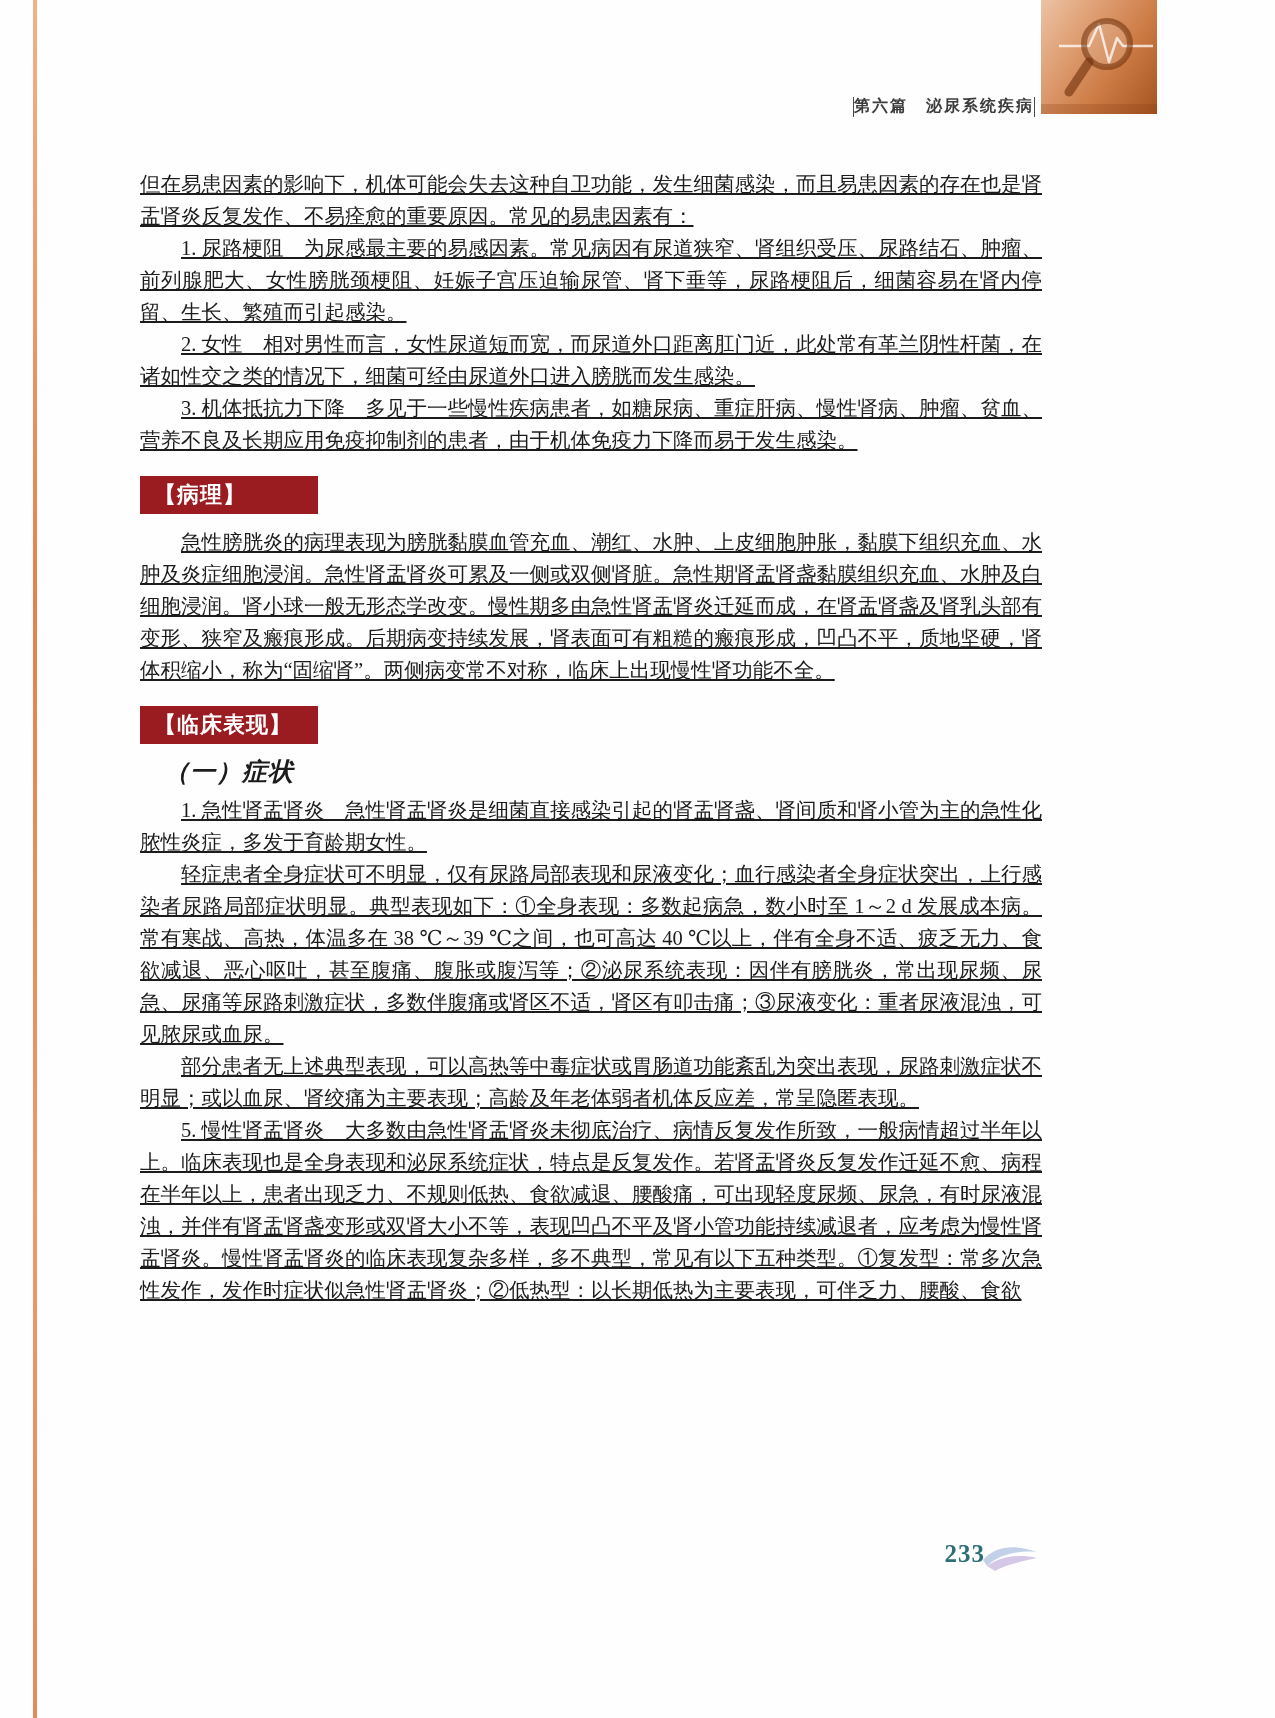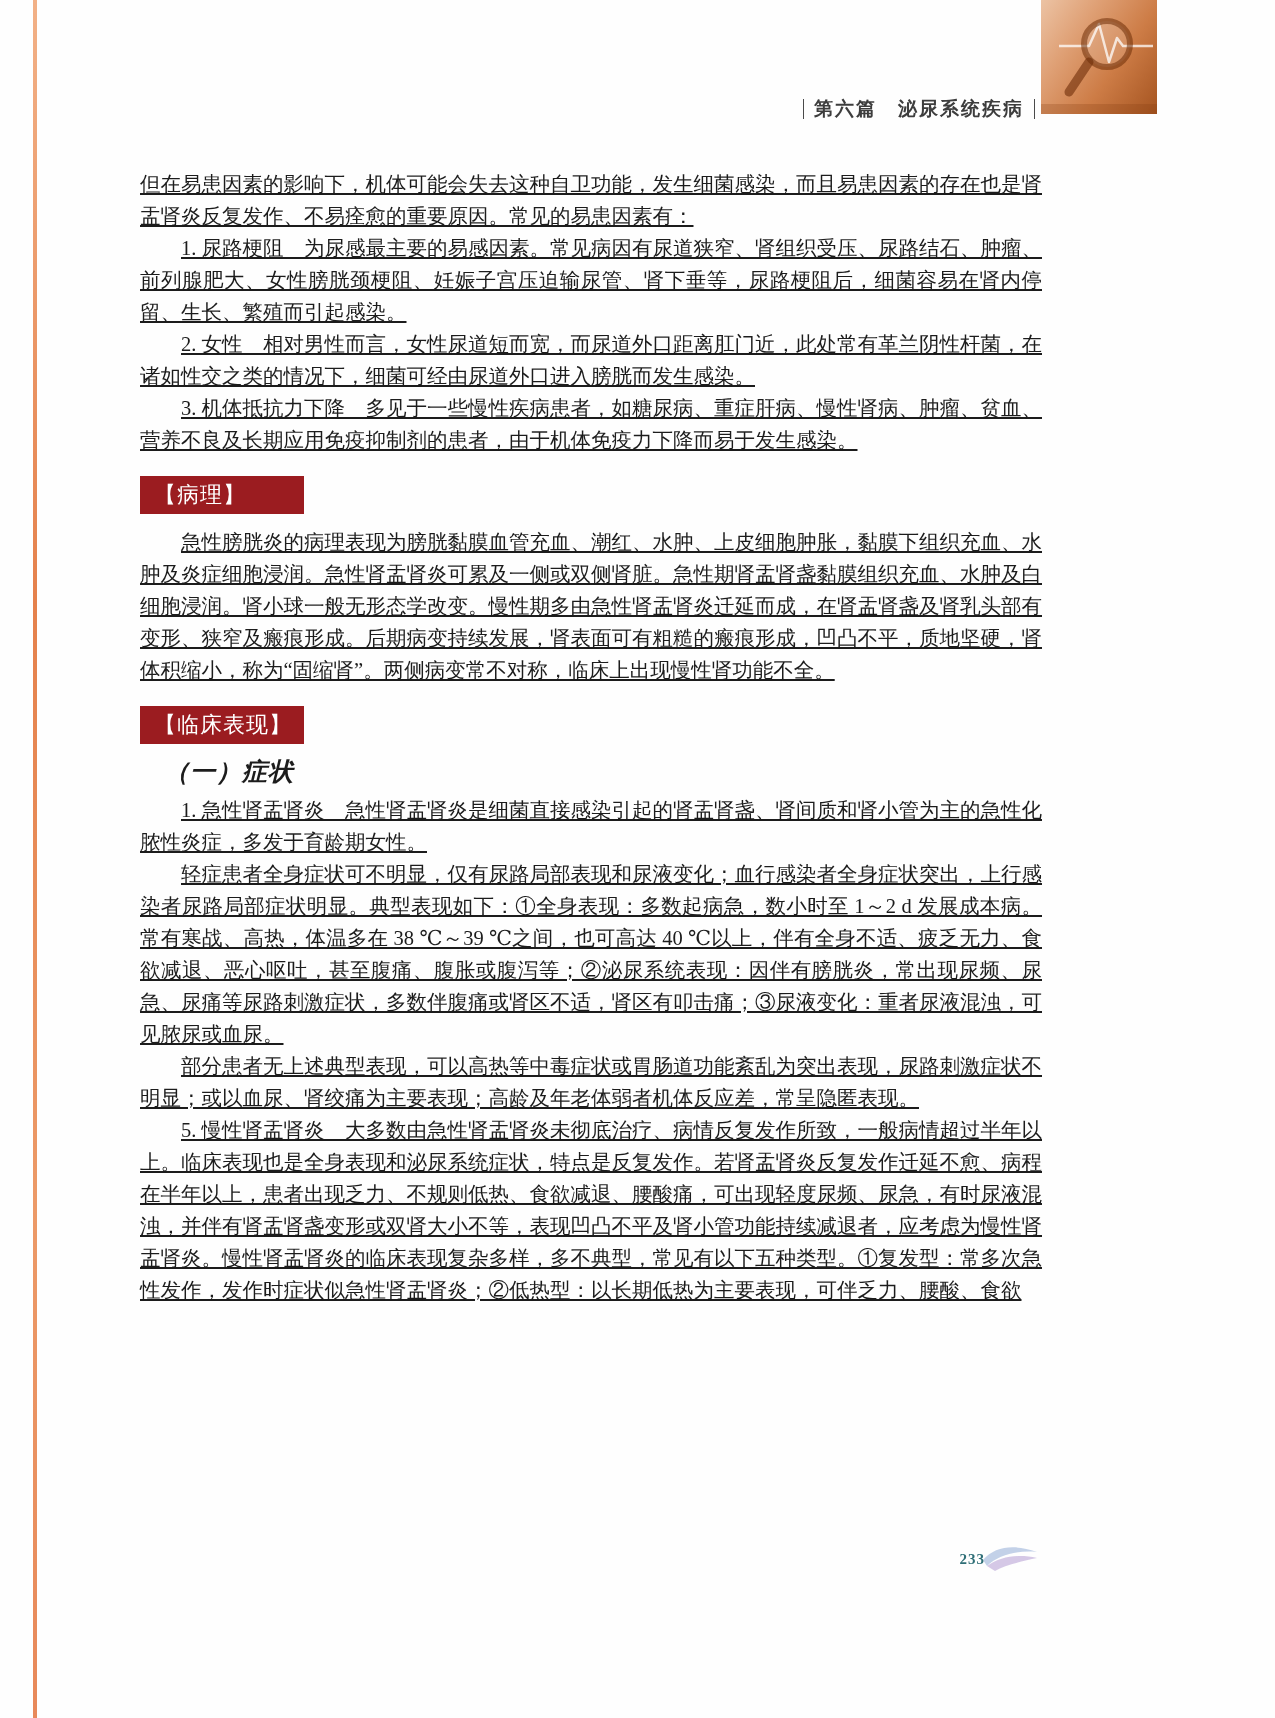--- a/index.html
+++ b/index.html
@@ -18,58 +18,58 @@
   }
   .corner-art {
     position:absolute; top:0; right:118px;
     width:116px; height:114px;
     background:linear-gradient(125deg,#ecc3a4 0%,#dfa075 30%,#cd7c46 62%,#a55420 100%);
     overflow:hidden;
   }
   .corner-art svg { display:block; }
   .running-head {
     position:absolute; top:96px; right:240px;
-    display:flex; align-items:center; gap:10px;
-    font-size:19px; color:#3d3d3d; letter-spacing:2px;
+    display:flex; align-items:center; 
+    font-size:16px; color:#3d3d3d; letter-spacing:2px;
     font-weight:bold;
   }
   .vbar { width:1px; height:20px; background:#4a4a4a; }
   .content {
     position:absolute; left:140px; top:168px; width:902px;
     font-size:20.5px; line-height:32px; color:#1c1c1c;
     text-align:justify;
   }
   p.body { text-indent:2em;text-decoration:underline; }
   p.body.noindent { text-indent:0; }
   .section-heading {
     margin:20px 0 12px 0;
-    width:164px;
+    width:178px;
     background:#9b1c20;
     color:#ffffff;
-    font-weight:normal;
+    font-weight:bold;
     font-size:22px;
     line-height:38px;
     padding-left:14px;
     letter-spacing:1px;
     font-family:"Liberation Sans","DejaVu Sans",sans-serif;
   }
   .subheading {
     margin:10px 0 6px 0;
     padding-left:24px;
     font-size:25px;
     font-weight:bold;
     font-style:italic;
     letter-spacing:1px;
   }
   .footer {
     position:absolute; right:236px; bottom:150px;
     display:flex; align-items:flex-end; gap:2px;
   }
   .page-num {
-    font-size:15px; color:#2e6e76; font-weight:bold; letter-spacing:1px;
+    font-size:25px; color:#2e6e76; font-weight:bold; letter-spacing:1px;
     position:relative; z-index:2;
   }
   .footer svg { margin-left:-6px; margin-bottom:-4px; }
 </style>
 </head>
 <body>
 
 <div class="left-rule"></div>
 
 <div class="corner-art">

